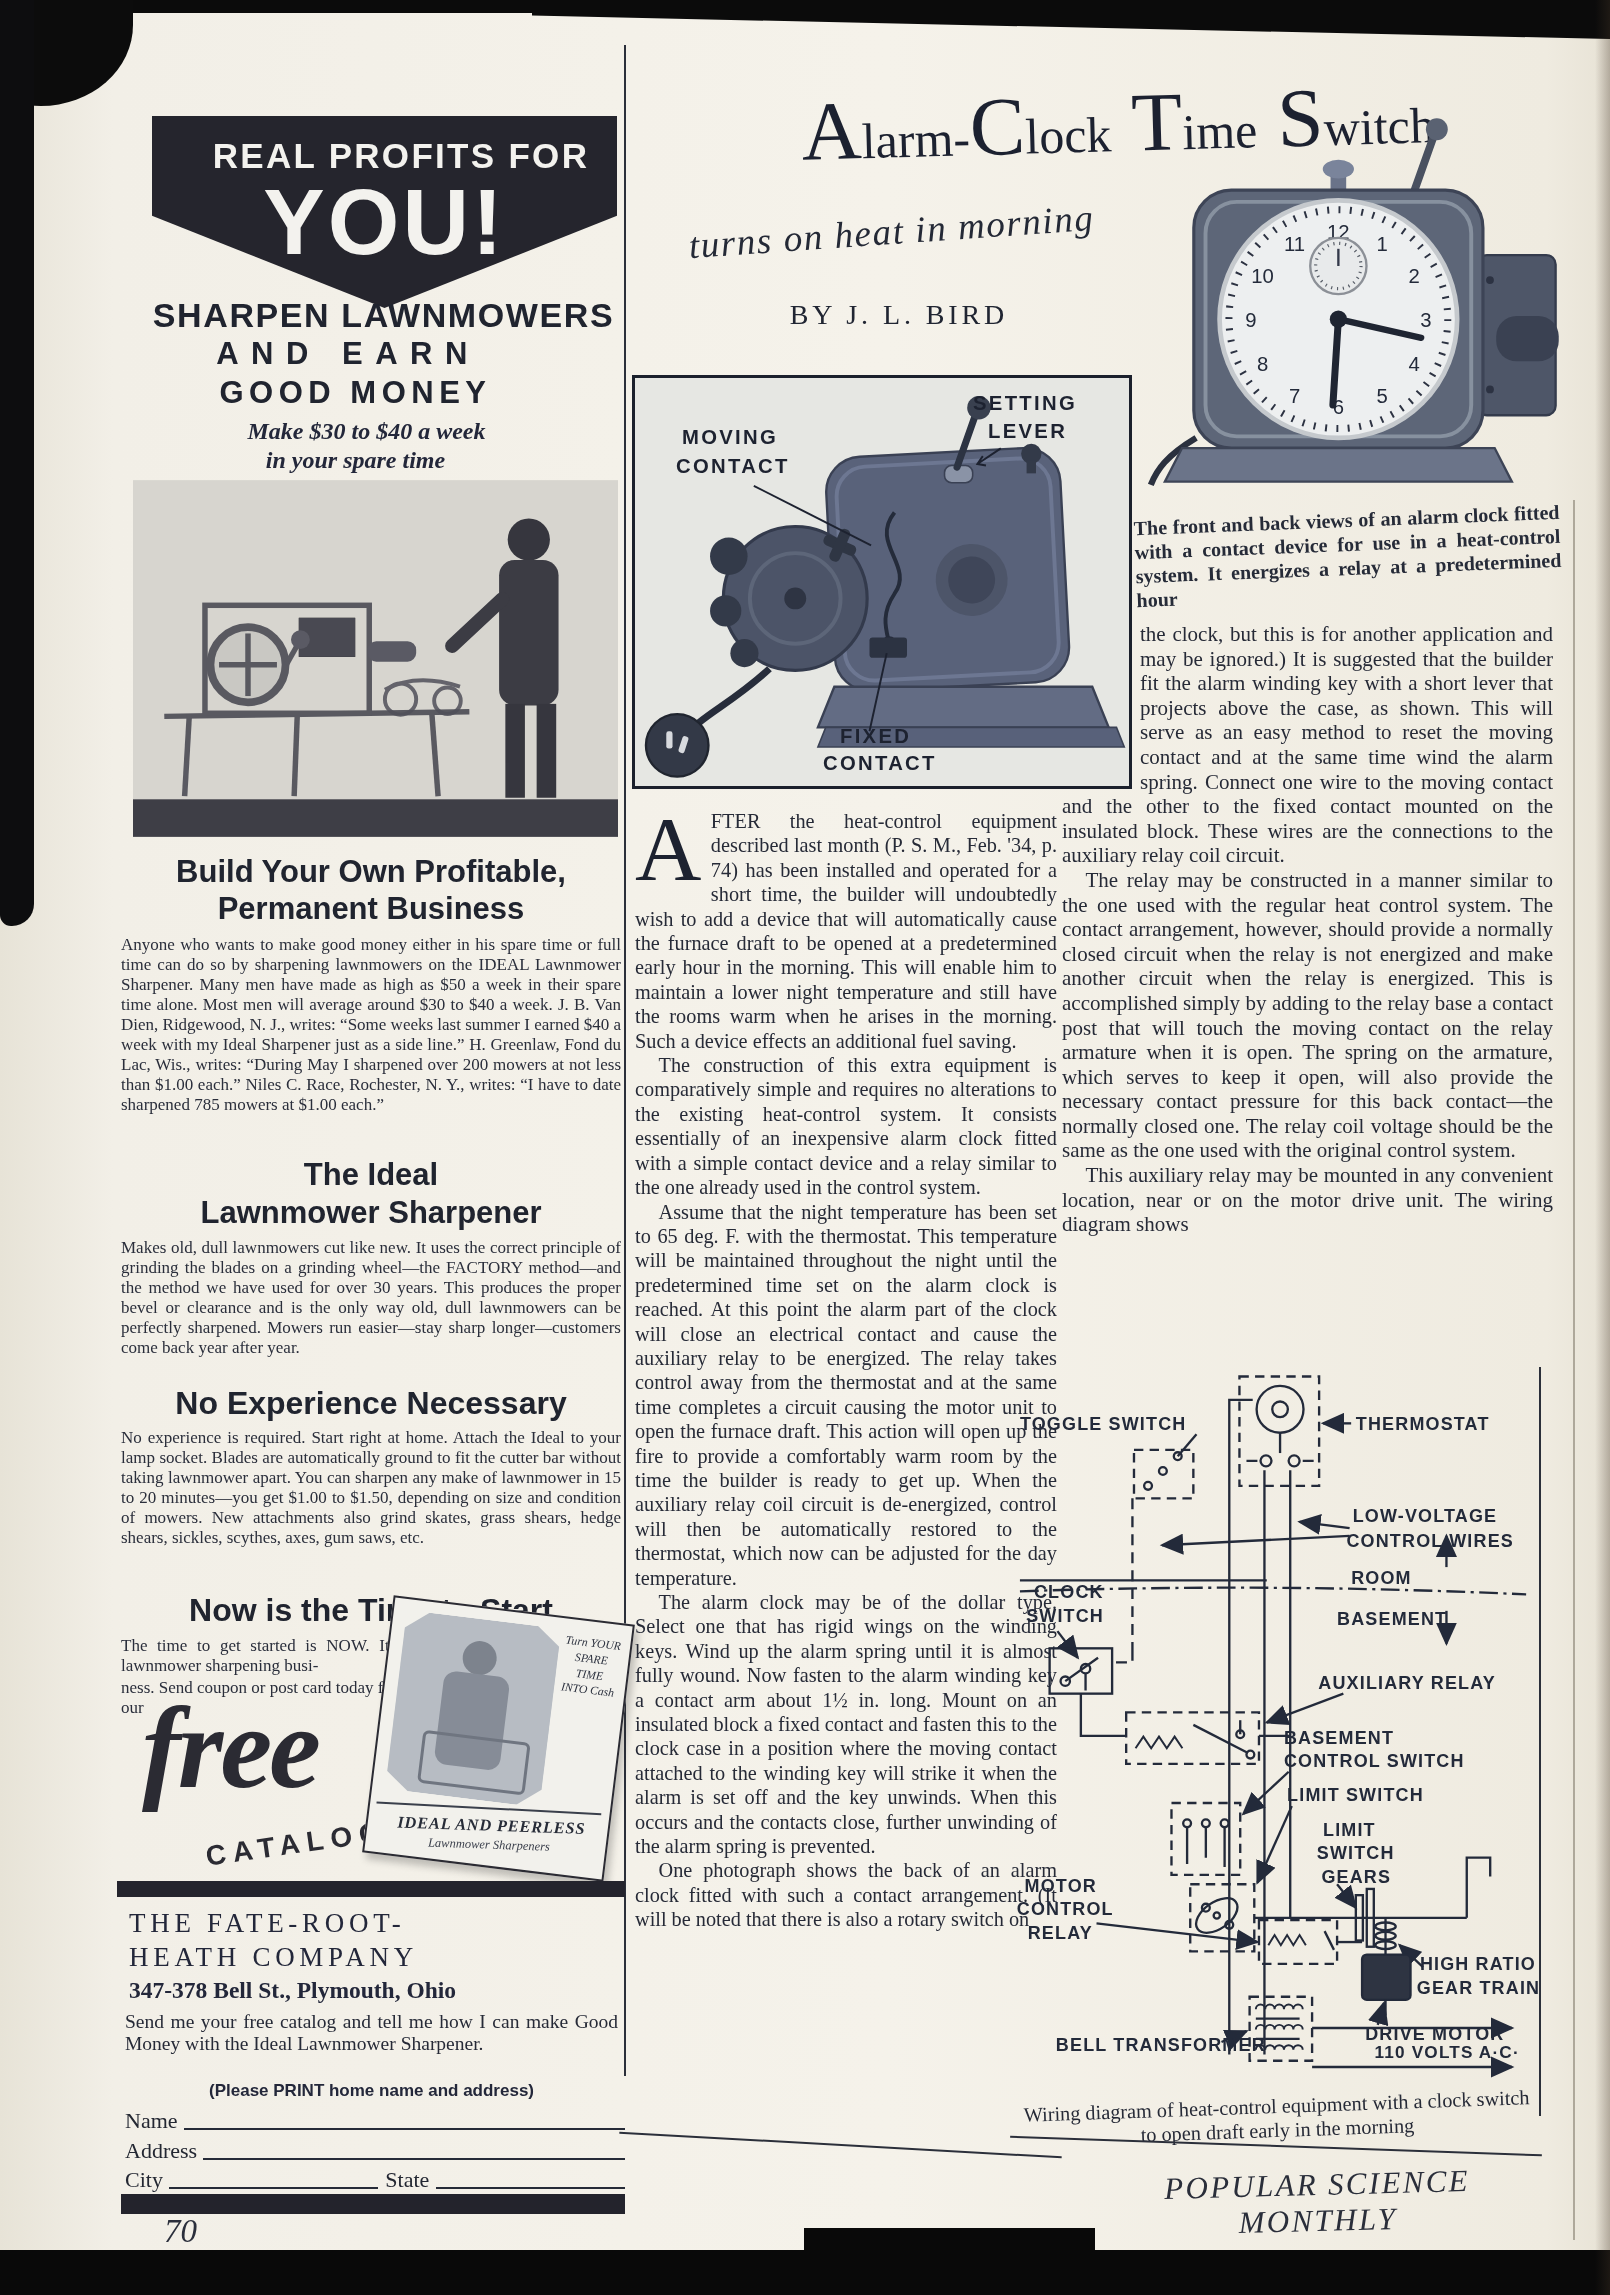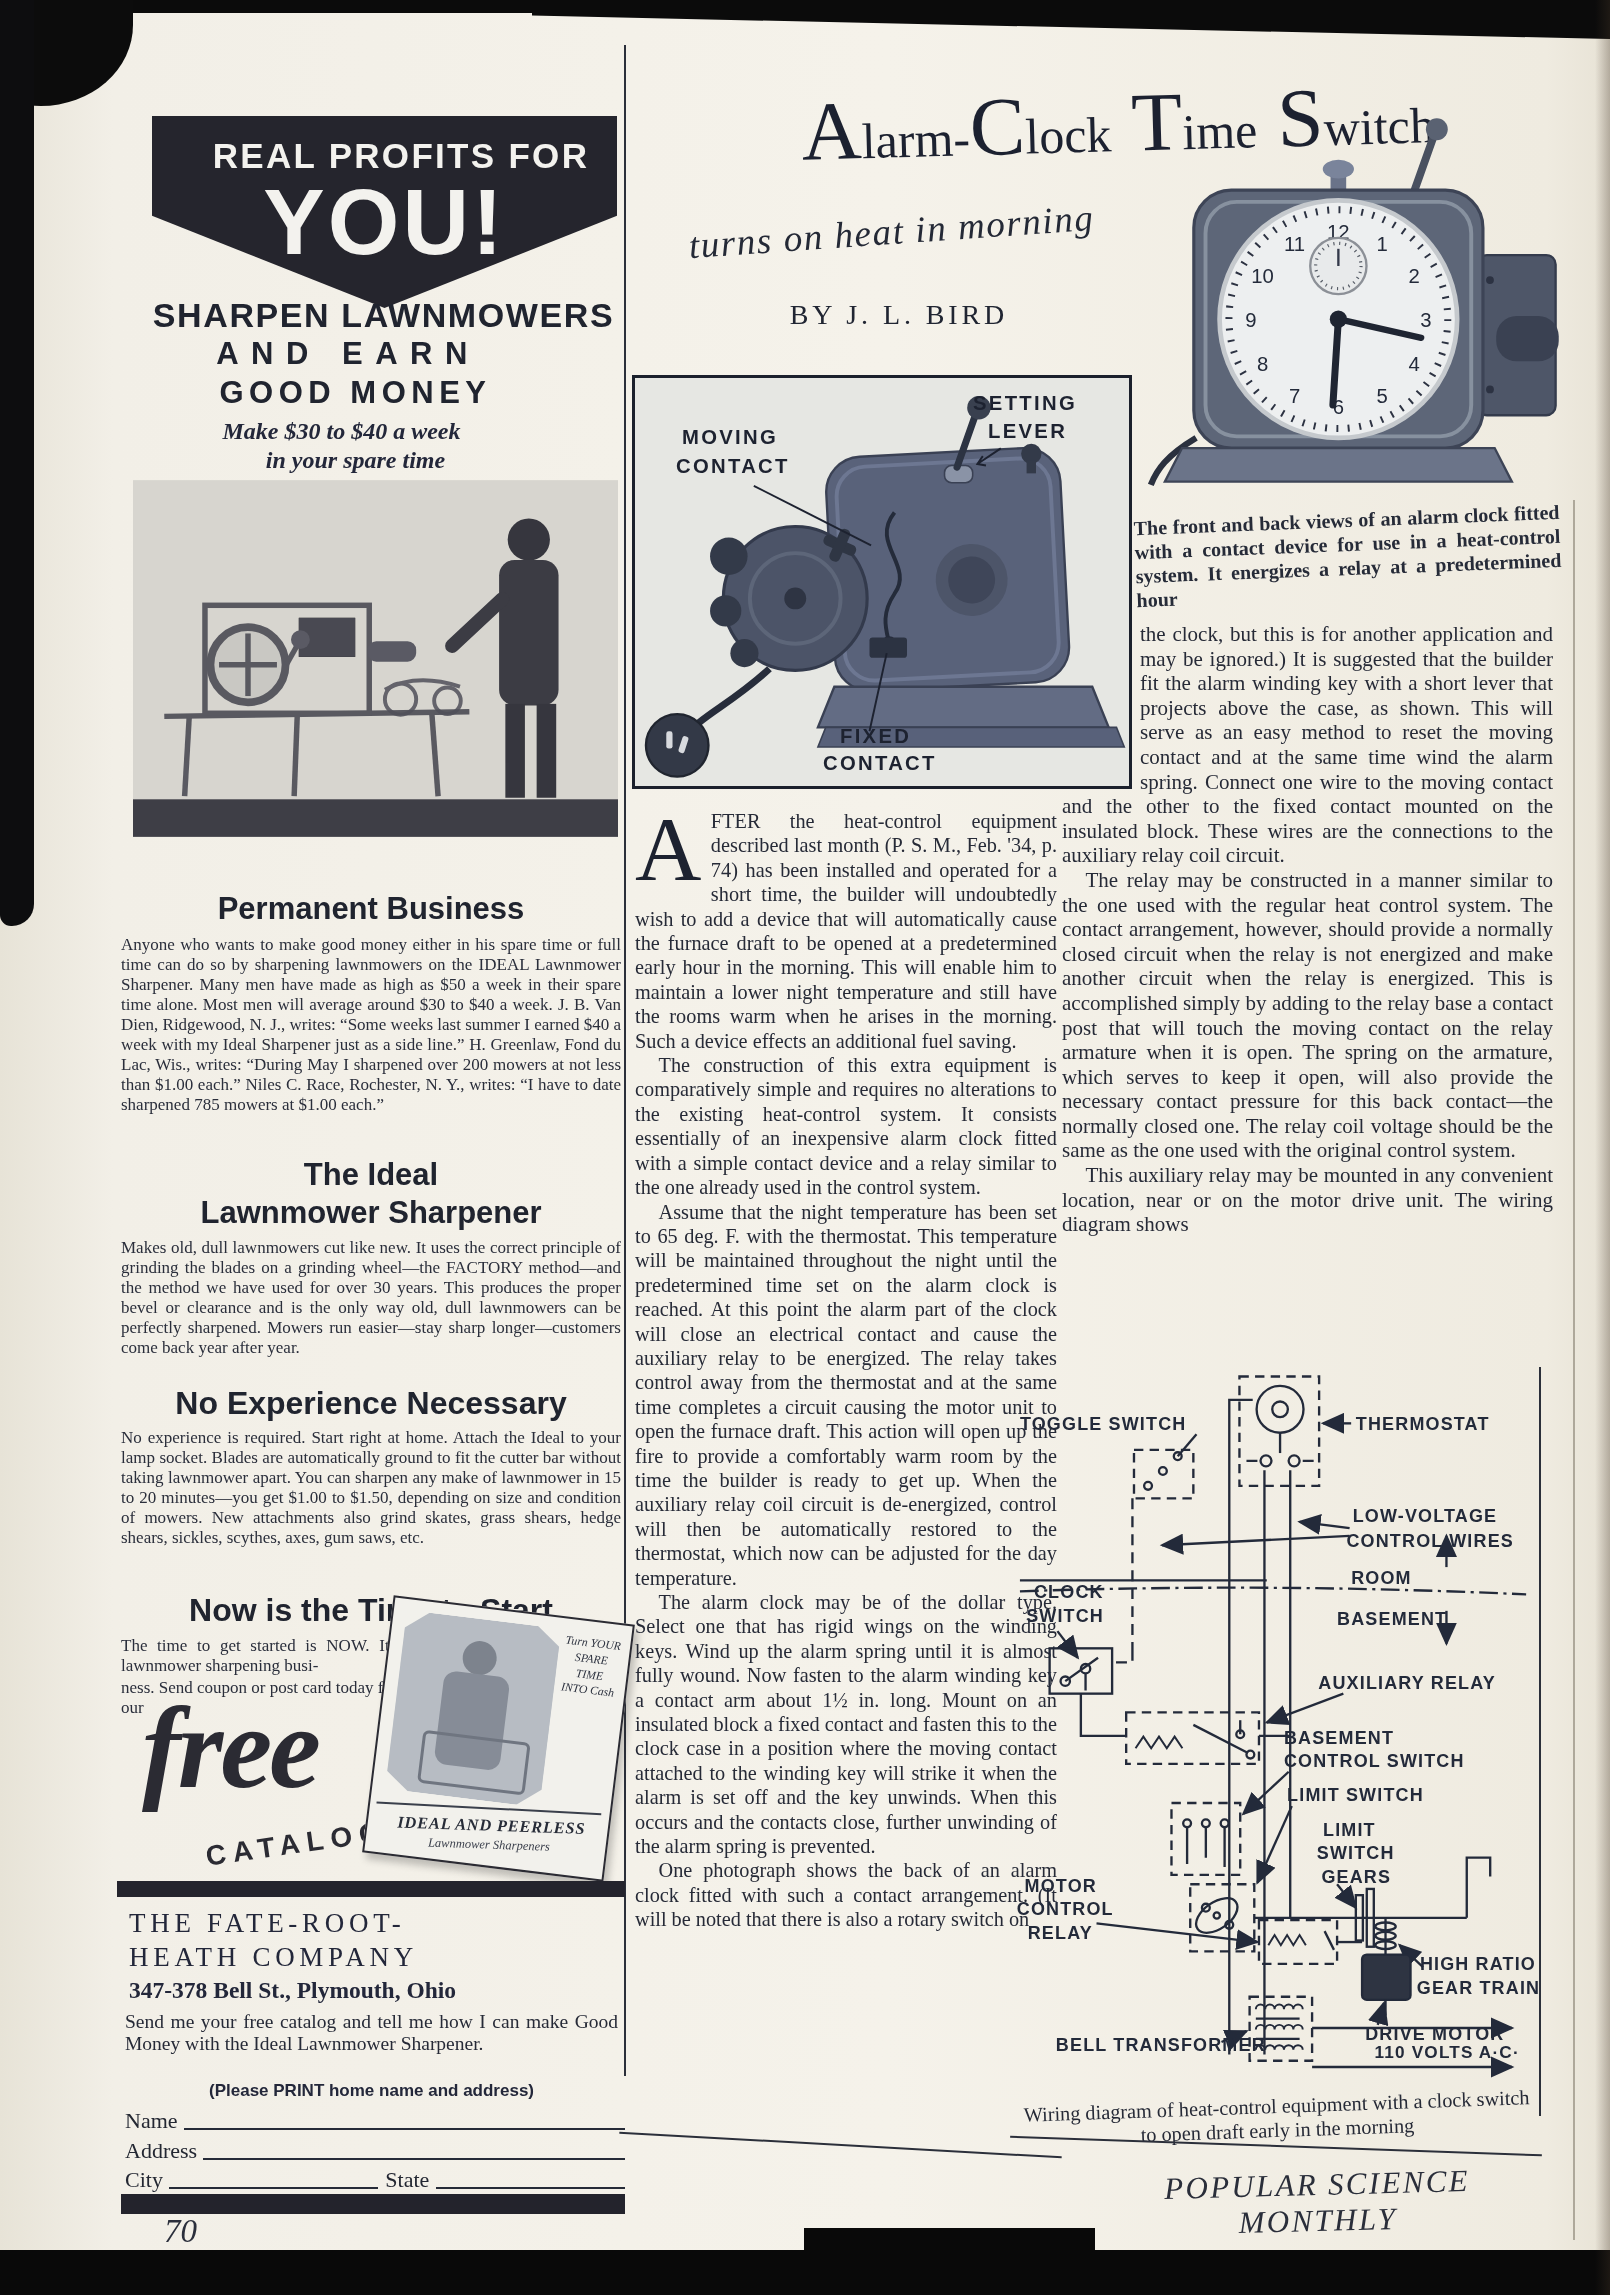--- a/index.html
+++ b/index.html
@@ -41,21 +41,21 @@
   <div class="abs" style="left:1573px;top:500px;width:2.3px;height:1740px;background:#8d8678;opacity:.65;"></div>
 
   <div class="abs" style="left:152px;top:116px;width:465px;height:192px;background:#25252d;clip-path:polygon(0 0,100% 0,100% 52%,50% 100%,0 52%);">
     <div class="ctr sans" style="margin-top:20.3px;font-size:35px;font-weight:bold;letter-spacing:2.3px;color:#f3f2ee;padding-left:33px;">REAL PROFITS FOR</div>
     <div class="ctr sans" style="margin-top:-6.3px;font-size:92px;font-weight:bold;letter-spacing:3.1px;color:#f3f2ee;">YOU!</div>
   </div>
 
   <div class="abs adh ctr" style="left:143px;top:296px;width:481px;font-size:34px;letter-spacing:1.6px;">SHARPEN LAWNMOWERS</div>
   <div class="abs adh ctr" style="left:129px;top:336px;width:438px;font-size:31px;letter-spacing:12.5px;">AND EARN</div>
   <div class="abs adh ctr" style="left:129px;top:375px;width:453px;font-size:31px;letter-spacing:5.5px;">GOOD MONEY</div>
-  <div class="abs ctr serif" style="left:115px;top:418px;width:453px;font-size:24px;font-style:italic;font-weight:bold;color:#23273a;">Make $30 to $40 a week</div>
+  <div class="abs ctr serif" style="left:140px;top:418px;width:453px;font-size:24px;font-style:italic;font-weight:bold;color:#23273a;">Make $30 to $40 a week</div>
   <div class="abs ctr serif" style="left:129px;top:447px;width:453px;font-size:24px;font-style:italic;font-weight:bold;color:#23273a;">in your spare time</div>
 
   <div class="abs" style="left:133px;top:480px;width:485px;height:357px;">
     <svg width="485" height="357" viewBox="0 0 620 456">
       <rect x="0" y="0" width="620" height="456" fill="#d7d5cf"></rect>
       <rect x="0" y="408" width="620" height="48" fill="#3e3e46"></rect>
       <g stroke="#4c4c55" stroke-width="7" fill="none" opacity=".9">
         <line x1="40" y1="302" x2="430" y2="296"></line>
         <line x1="72" y1="300" x2="66" y2="404"></line>
         <line x1="382" y1="298" x2="390" y2="404"></line>
@@ -78,20 +78,21 @@
       <g fill="#2e2e37" opacity=".95">
         <circle cx="506" cy="76" r="27"></circle>
         <rect x="468" y="102" width="76" height="186" rx="20" fill="#34343d"></rect>
         <path d="M472 152 L408 212" stroke="#34343d" stroke-width="18" stroke-linecap="round" fill="none"></path>
         <rect x="476" y="286" width="25" height="120"></rect>
         <rect x="516" y="286" width="25" height="120"></rect>
       </g>
     </svg>
   </div>
 
+  <div class="abs adh ctr" style="left:117px;top:854px;width:508px;font-size:31px;">Build Your Own Profitable,</div>
   <div class="abs adh ctr" style="left:117px;top:891px;width:508px;font-size:31px;">Permanent Business</div>
   <div class="abs just body-ad" style="left:121px;top:935px;width:500px;">Anyone who wants to make good money either in his spare time or full time can do so by sharpening lawnmowers on the IDEAL Lawnmower Sharpener. Many men have made as high as $50 a week in their spare time alone. Most men will average around $30 to $40 a week. J. B. Van Dien, Ridgewood, N. J., writes: “Some weeks last summer I earned $40 a week with my Ideal Sharpener just as a side line.” H. Greenlaw, Fond du Lac, Wis., writes: “During May I sharpened over 200 mowers at not less than $1.00 each.” Niles C. Race, Rochester, N. Y., writes: “I have to date sharpened 785 mowers at $1.00 each.”</div>
 
   <div class="abs adh ctr" style="left:117px;top:1157px;width:508px;font-size:31px;">The Ideal</div>
   <div class="abs adh ctr" style="left:117px;top:1195px;width:508px;font-size:31px;">Lawnmower Sharpener</div>
   <div class="abs just body-ad" style="left:121px;top:1238px;width:500px;">Makes old, dull lawnmowers cut like new. It uses the correct principle of grinding the blades on a grinding wheel—the FACTORY method—and the method we have used for over 30 years. This produces the proper bevel or clearance and is the only way old, dull lawnmowers can be perfectly sharpened. Mowers run easier—stay sharp longer—customers come back year after year.</div>
 
   <div class="abs adh ctr" style="left:117px;top:1385px;width:508px;font-size:32px;">No Experience Necessary</div>
   <div class="abs just body-ad" style="left:121px;top:1428px;width:500px;">No experience is required. Start right at home. Attach the Ideal to your lamp socket. Blades are automatically ground to fit the cutter bar without taking lawnmower apart. You can sharpen any make of lawnmower in 15 to 20 minutes—you get $1.00 to $1.50, depending on size and condition of mowers. New attachments also grind skates, grass shears, hedge shears, sickles, scythes, axes, gum saws, etc.</div>
 

